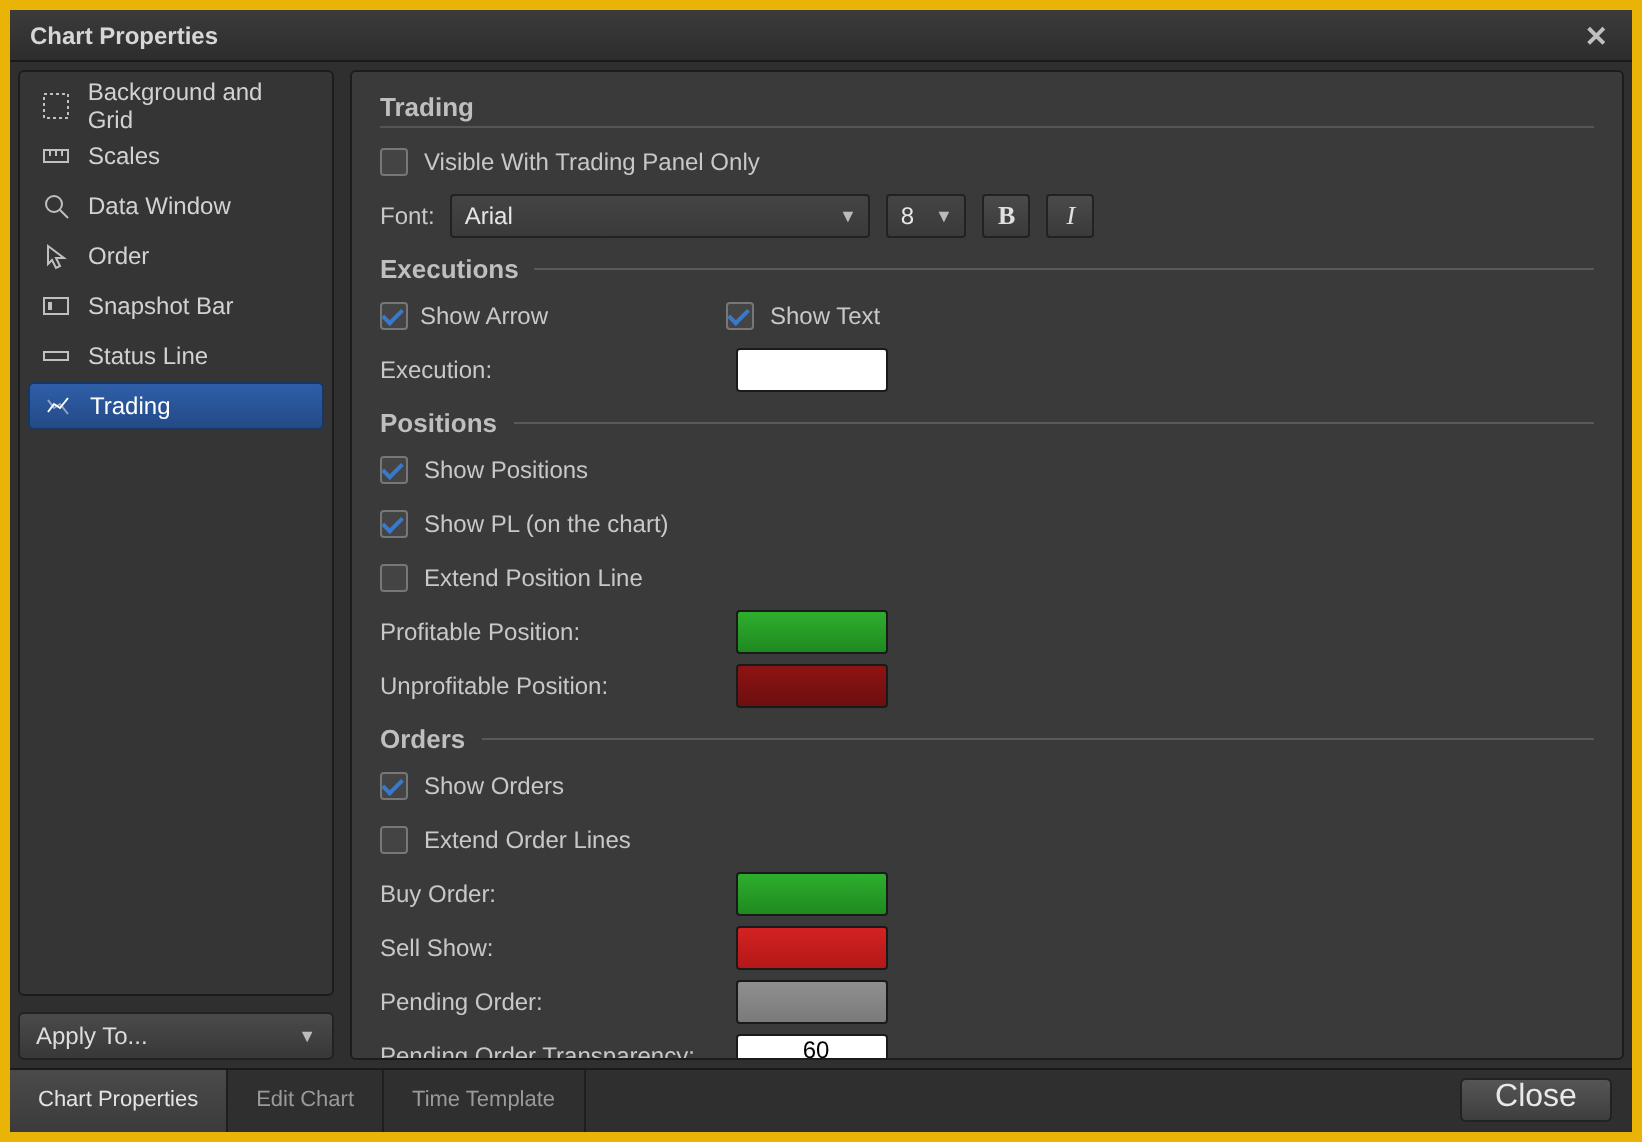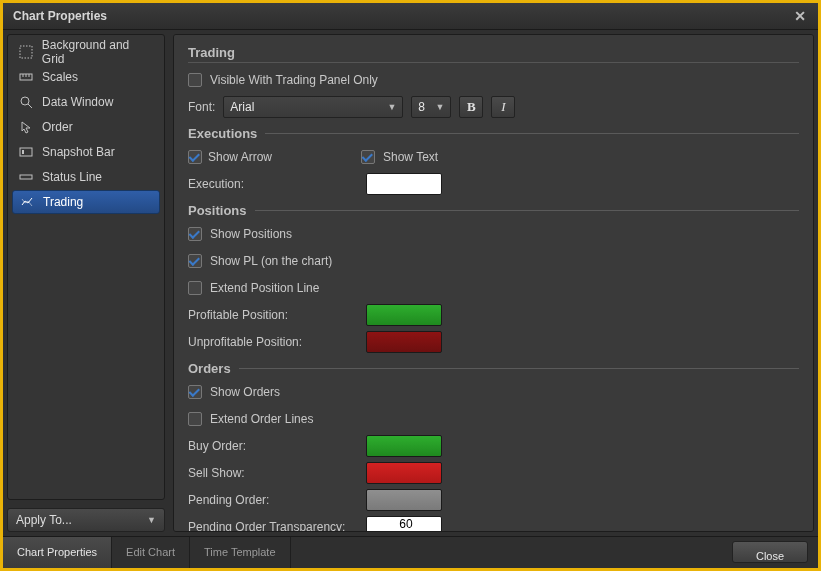--- a/index.html
+++ b/index.html
@@ -8,21 +8,21 @@
     background: #2a2a2a;
     font-family: Arial, sans-serif;
     font-size: 12px;
     color: #c8c8c8;
     overflow: hidden;
   }
   .window {
     width: 821px; height: 571px;
     display: flex; flex-direction: column;
     background: #2f2f2f;
-    border: 3px solid #eab308;
+    border: 5px solid #eab308;
   }
   .titlebar {
     height: 28px;
     background: linear-gradient(#3b3b3b, #2d2d2d);
     border-bottom: 1px solid #1a1a1a;
     display: flex; align-items: center; justify-content: space-between;
     padding: 0 8px 0 10px;
     color: #d6d6d6;
     font-weight: bold;
     font-size: 12px;
@@ -128,21 +128,21 @@
     height: 22px;
     background: linear-gradient(#444,#3a3a3a);
     border: 1px solid #222;
     border-radius: 2px;
     color:#e6e6e6;
     display:flex; align-items:center; justify-content:space-between;
     padding: 0 6px;
     cursor:pointer;
     font-size:12px;
   }
-  .font-family { width: 180px; }
+  .font-family { width: 210px; }
   .font-size-sel { width: 40px; }
   .btn-small {
     width: 24px; height: 22px;
     background: linear-gradient(#4a4a4a,#3a3a3a);
     border:1px solid #222; border-radius:2px;
     display:flex; align-items:center; justify-content:center;
     color:#e0e0e0; cursor:pointer;
     font-family: "Times New Roman", serif;
     font-size:13px;
   }
@@ -185,23 +185,23 @@
     font-size:11px;
   }
   .tab.active {
     background: linear-gradient(#4a4a4a,#3b3b3b);
     color:#e4e4e4;
   }
   .close-btn {
     width: 76px; height: 22px;
     background: linear-gradient(#555,#3e3e3e);
     border:1px solid #222; border-radius:3px;
-    color:#e8e8e8; display:flex; align-items:flex-end; justify-content:center;
-    cursor:pointer;
-    font-size:11px;
+    color:#e8e8e8; display:flex; align-items:flex-start; justify-content:center;
+    cursor:pointer;
+    font-size:16px;
   }
   .caret { font-size:9px; color:#bbb; margin-left:4px;}
 </style>
 </head>
 <body>
 
 <div class="window">
   <div class="titlebar">
     <span>Chart Properties</span>
     <span class="close-x">✕</span>

